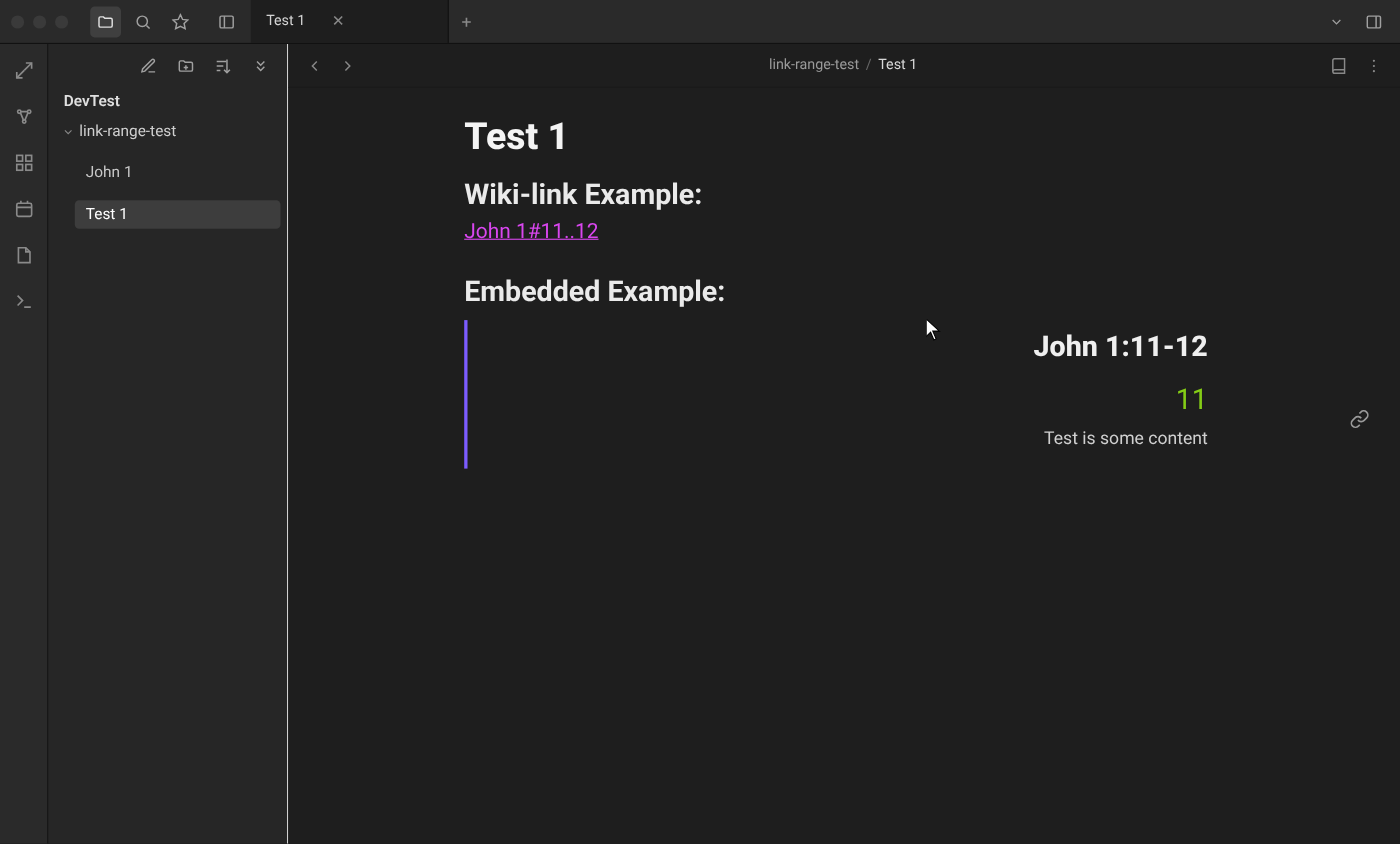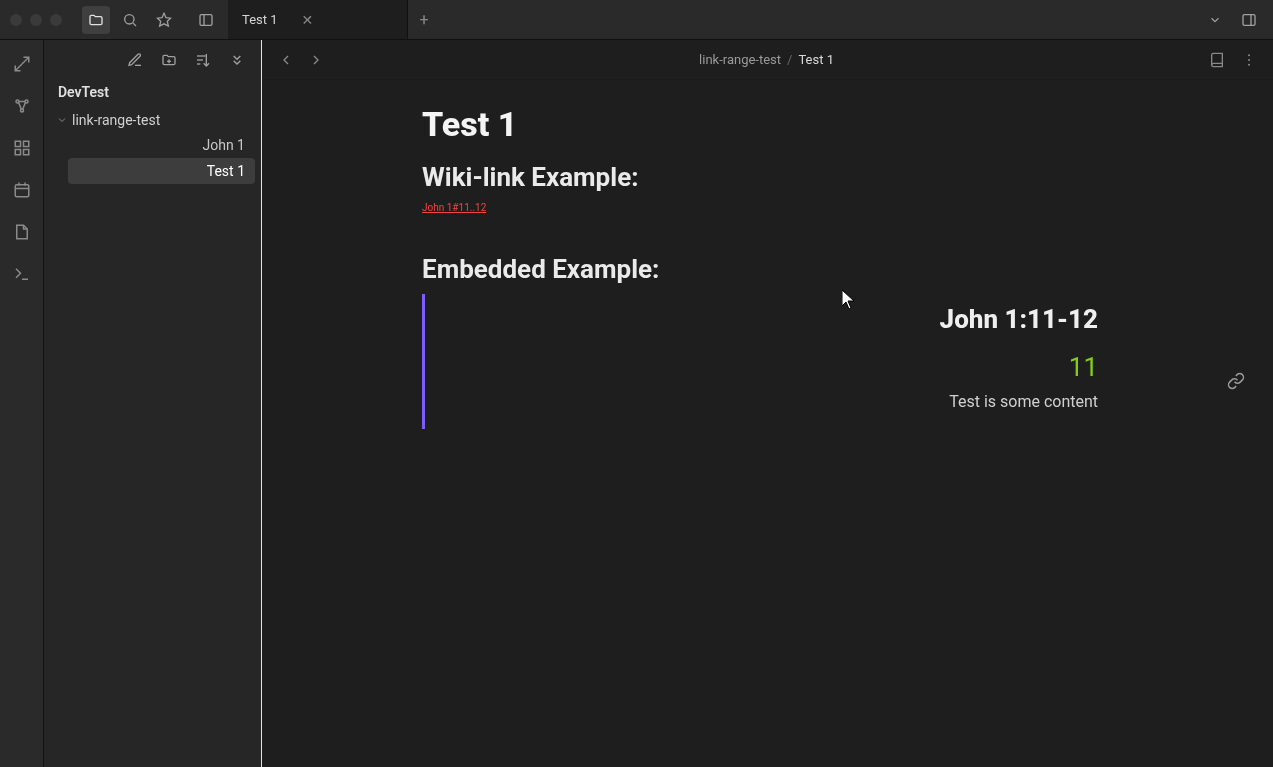--- a/index.html
+++ b/index.html
@@ -110,22 +110,21 @@
     border-radius:4px;
     font-size:14px;
   }
   .tree-children { padding-left: 18px; }
   .tree-file-row {
     padding: 5px 10px;
     color:#c8c8c8;
     cursor:pointer;
     border-radius:4px;
     font-size:14px;
-    margin-top:0;
-    text-align:right;
+    margin-top:12px;
   }
   .tree-file-row.active { background:#3d3d3d; color:#fff; }
   .chev { display:inline-block; transform: rotate(0deg); color:#888; }
 
   
   .content {
     flex:1;
     background: #1e1e1e;
     display:flex; flex-direction:column;
     min-width:0;
@@ -164,23 +163,23 @@
     margin-bottom: 18px;
   }
   .doc-h2 {
     font-size: 26px;
     font-weight: 700;
     color:#eaeaea;
     margin-top: 12px;
     margin-bottom: 6px;
   }
   .wikilink {
-    color:#ef4444;
+    color:#d946ef;
     text-decoration: underline;
-    font-size: 10px;
+    font-size: 19px;
     cursor:pointer;
   }
 
   .embed-block {
     border-left: 3px solid #7c5cff;
     padding: 10px 0 10px 22px;
     margin-top: 10px;
     position: relative;
     text-align: right;
   }
@@ -423,21 +422,21 @@
       </div>
     </div>
 
     <div class="doc-body" style="position:relative">
       <div class="doc-inner">
         <h1 class="doc-title">Test 1</h1>
 
         <h2 class="doc-h2">Wiki-link Example:</h2>
         <a class="wikilink">John 1#11..12</a>
 
-        <h2 class="doc-h2" style="margin-top:40px">Embedded Example:</h2>
+        <h2 class="doc-h2" style="margin-top:30px">Embedded Example:</h2>
 
         <div class="embed-block">
           <div class="embed-title">John 1:11-12</div>
 
           <div class="embed-h">11</div>
           <div class="embed-p">Test is some content</div>
 
         </div>
       </div>
 

